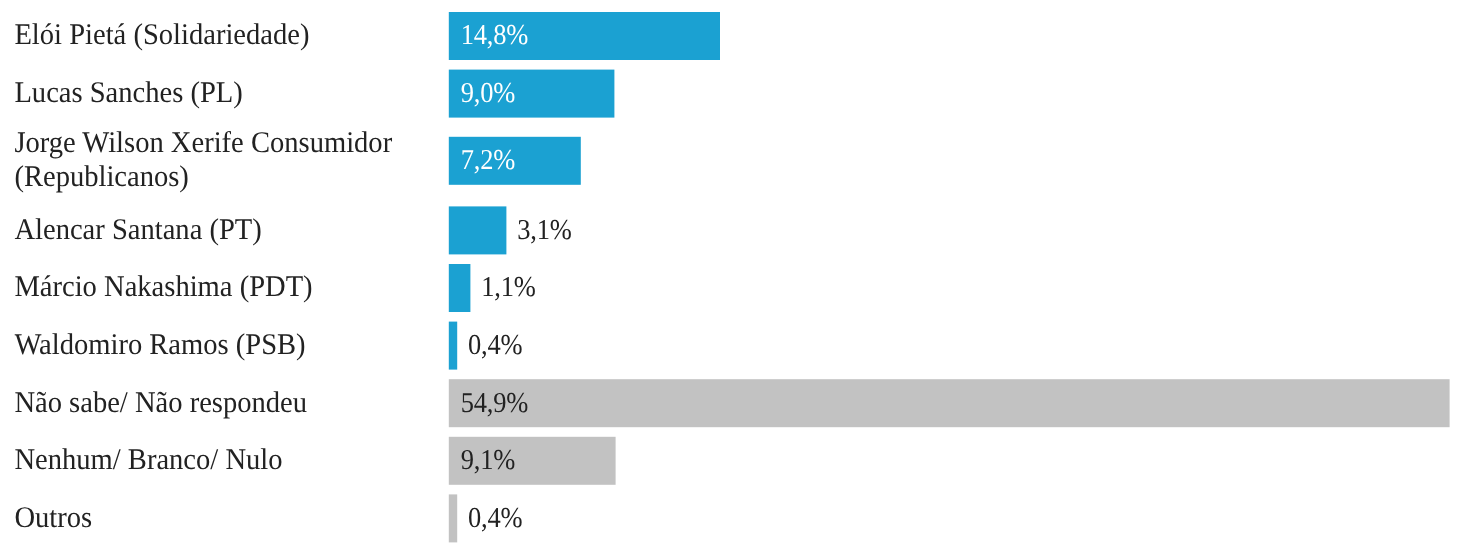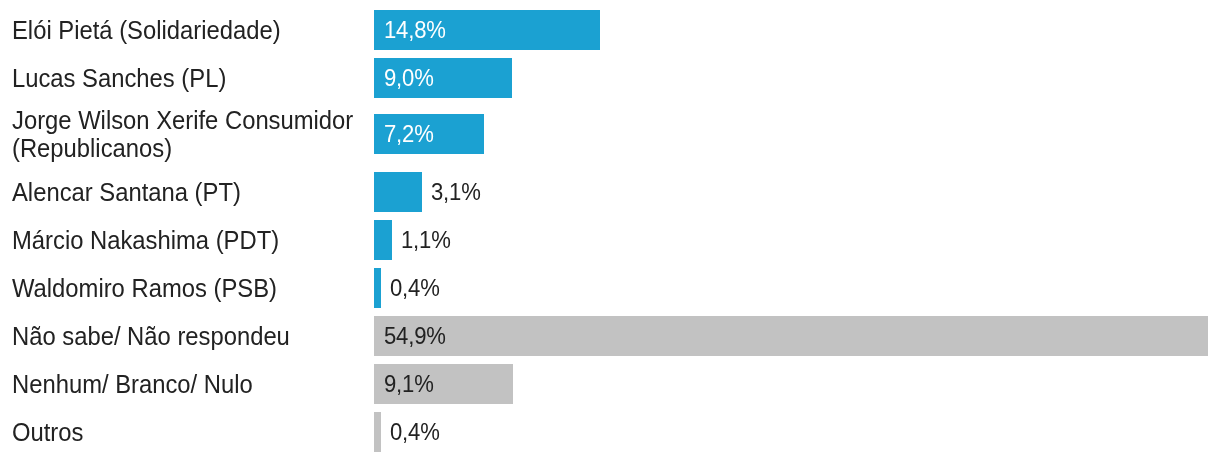--- a/index.html
+++ b/index.html
@@ -1,21 +1,21 @@
 <!DOCTYPE html>
 <html><head>
 <meta charset="utf-8">
 <title>Intenção de voto</title>
 <style>
   html,body{margin:0;padding:0;}
   body{
     width:1220px;height:462px;background:#ffffff;overflow:hidden;
     font-family:"Liberation Sans",sans-serif;
   }
-  #chart{position:relative;width:968px;height:462px;background:#ffffff;}
+  #chart{position:relative;width:968px;height:462px;background:#ffffff;font-family:Liberation Serif, serif;}
   .row{position:absolute;left:0;top:0;width:1220px;height:0;}
   .cat{
     position:absolute;left:12px;
     font-size:25px;line-height:28.5px;color:#222222;
     white-space:pre-line;letter-spacing:0px;
     transform:scaleX(0.952) translateZ(0);transform-origin:left top;
   }
   .bar{position:absolute;left:374px;height:39.6px;}
   .bar.c-candidate{background:#1ba1d2;}
   .bar.c-other{background:#c2c2c2;}

